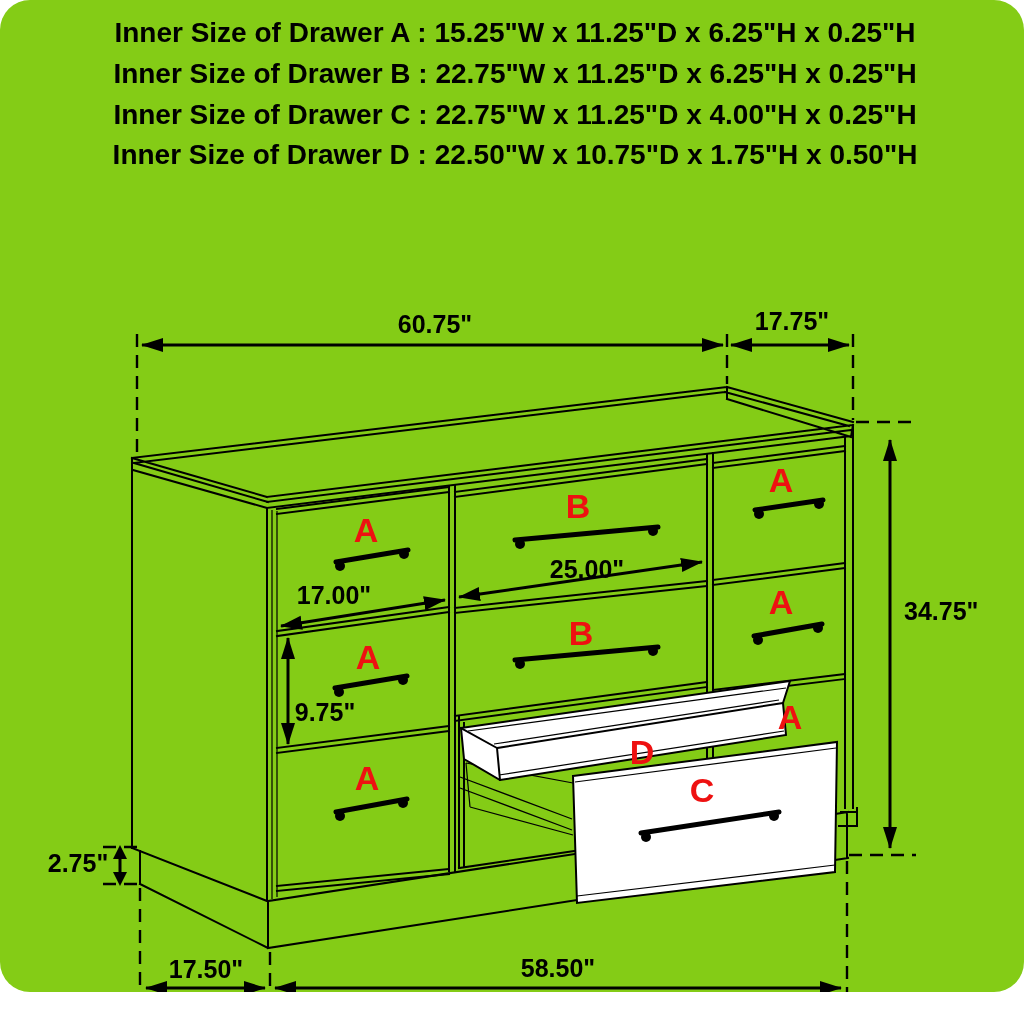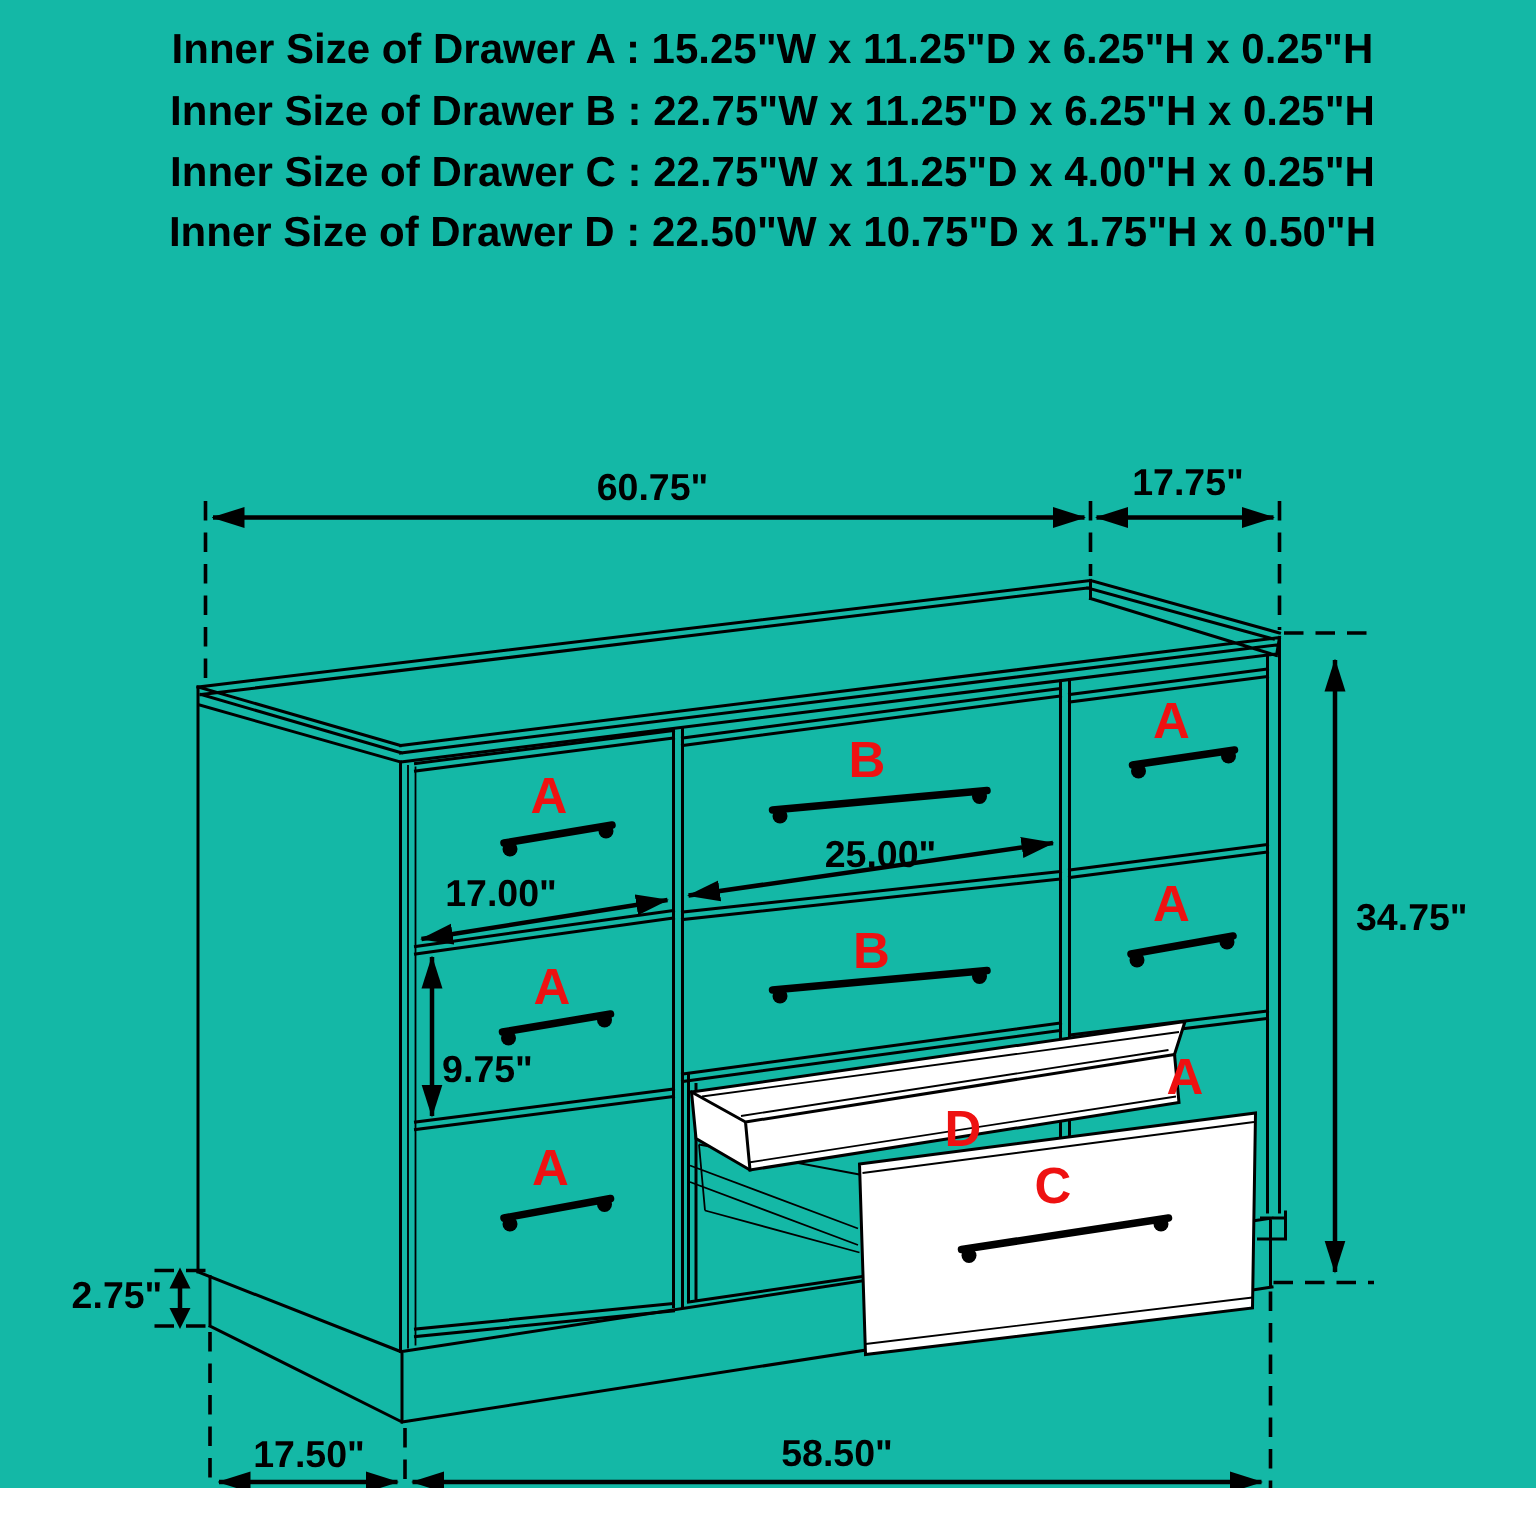--- a/index.html
+++ b/index.html
@@ -1,17 +1,17 @@
 <!DOCTYPE html>
 <html><head>
 <meta charset="utf-8">
 <style>
   html,body{margin:0;padding:0;background:#ffffff;}
-  .stage{position:relative;width:1024px;height:992px;background:#14b8a6;overflow:hidden;
-         font-family:"Liberation Sans",sans-serif;}
+  .stage{position:relative;width:1024px;height:992px;background:#84cc16;overflow:hidden;
+         font-family:"Liberation Sans",sans-serif;border-radius:30px;}
   svg{position:absolute;left:0;top:0;}
   .ln{stroke:#000;stroke-width:2;fill:none;stroke-linecap:square;}
   .thin{stroke:#000;stroke-width:1.2;fill:none;}
   .dash{stroke:#000;stroke-width:2.4;fill:none;stroke-dasharray:13 8;}
   .dim{stroke:#000;stroke-width:3;fill:none;}
   .whitefill{fill:#ffffff;stroke:#000;stroke-width:2;}
   .hdr{font:bold 28px "Liberation Sans",sans-serif;fill:#000;}
   .dimlbl{font:bold 25px "Liberation Sans",sans-serif;fill:#000;}
   .red{font:bold 34px "Liberation Sans",sans-serif;fill:#ee1111;}
   .handle{stroke:#000;stroke-width:5;stroke-linecap:round;fill:none;}

